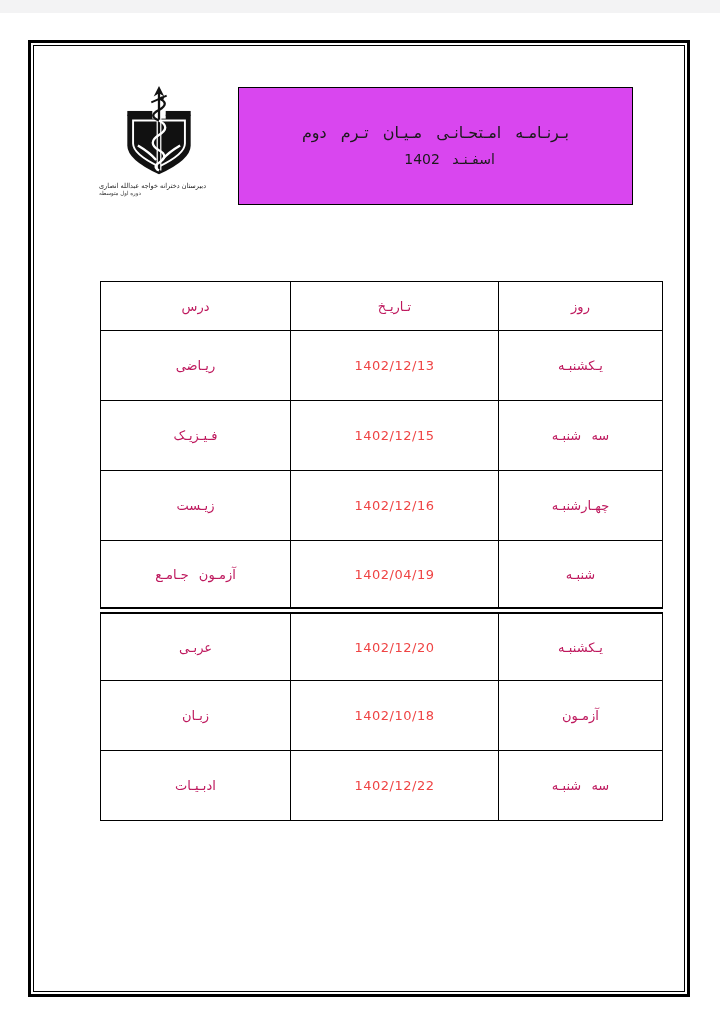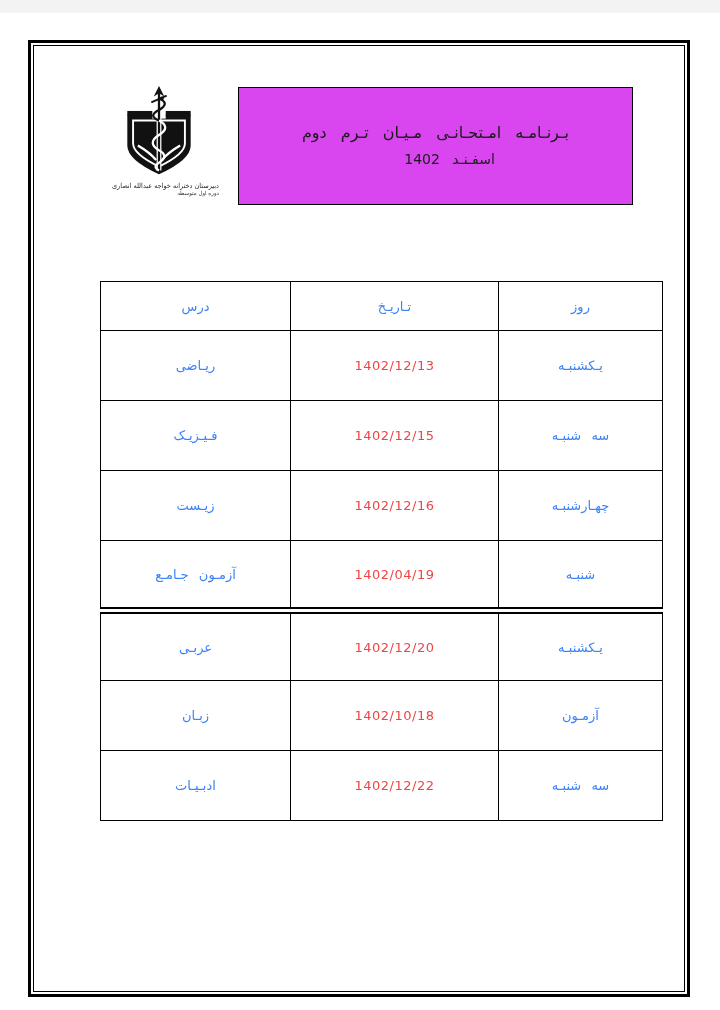--- a/index.html
+++ b/index.html
@@ -30,21 +30,21 @@
   .frame-inner {
     position: absolute;
     left: 2px; top: 2px; right: 2px; bottom: 2px;
     border: 1px solid #000;
   }
   
   .logo-block {
     position: absolute;
     left: 99px; top: 86px;
     width: 120px;
-    text-align: right;
+    text-align: left;
     color: #111;
   }
   .logo-block svg { display: block; margin: 0 auto; }
   .logo-caption-1 {
     font-size: 6.5px;
     line-height: 8px;
     letter-spacing: 0.2px;
     color: #222;
     white-space: nowrap;
     transform: scaleY(1.05);
@@ -92,21 +92,21 @@
     border-collapse: collapse;
     direction: rtl;
     table-layout: fixed;
     background: #fff;
   }
   .exam-table th, .exam-table td {
     border: 1px solid #000;
     text-align: center;
     vertical-align: middle;
     font-weight: normal;
-    color: #3b82f6;
+    color: #be185d;
   }
   .exam-table th {
     height: 49px;
     font-size: 13px;
     letter-spacing: 3.5px;
     word-spacing: 6px;
   }
   .exam-table td {
     height: 70px;
     font-size: 13px;

